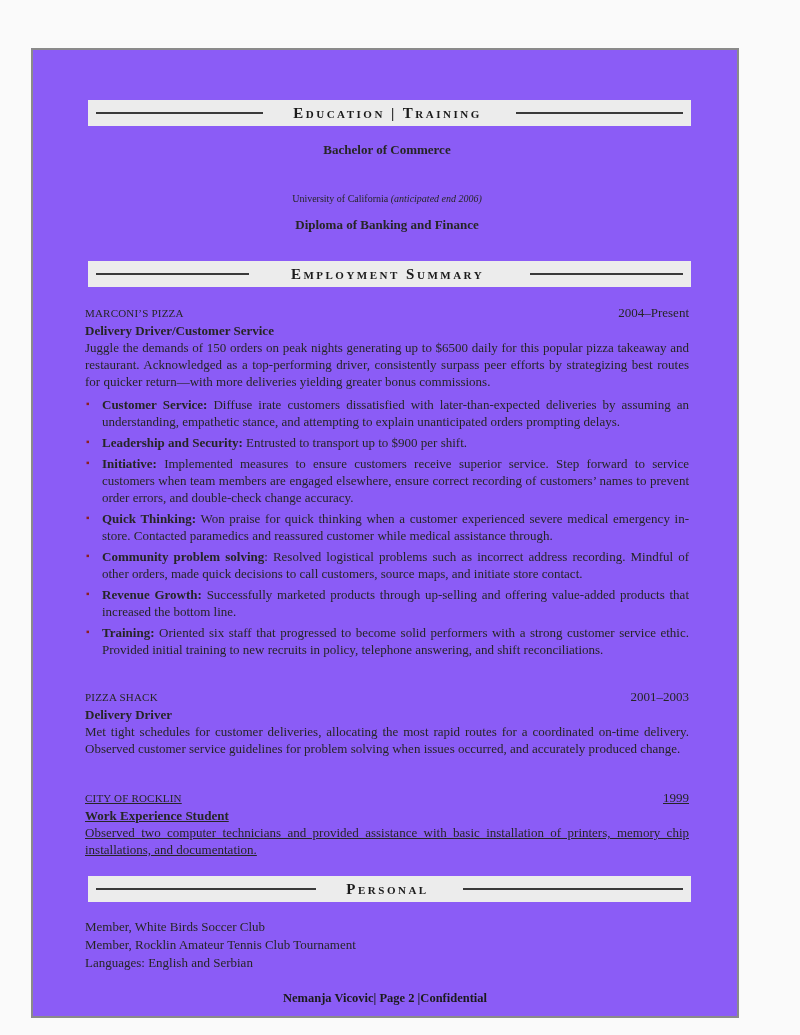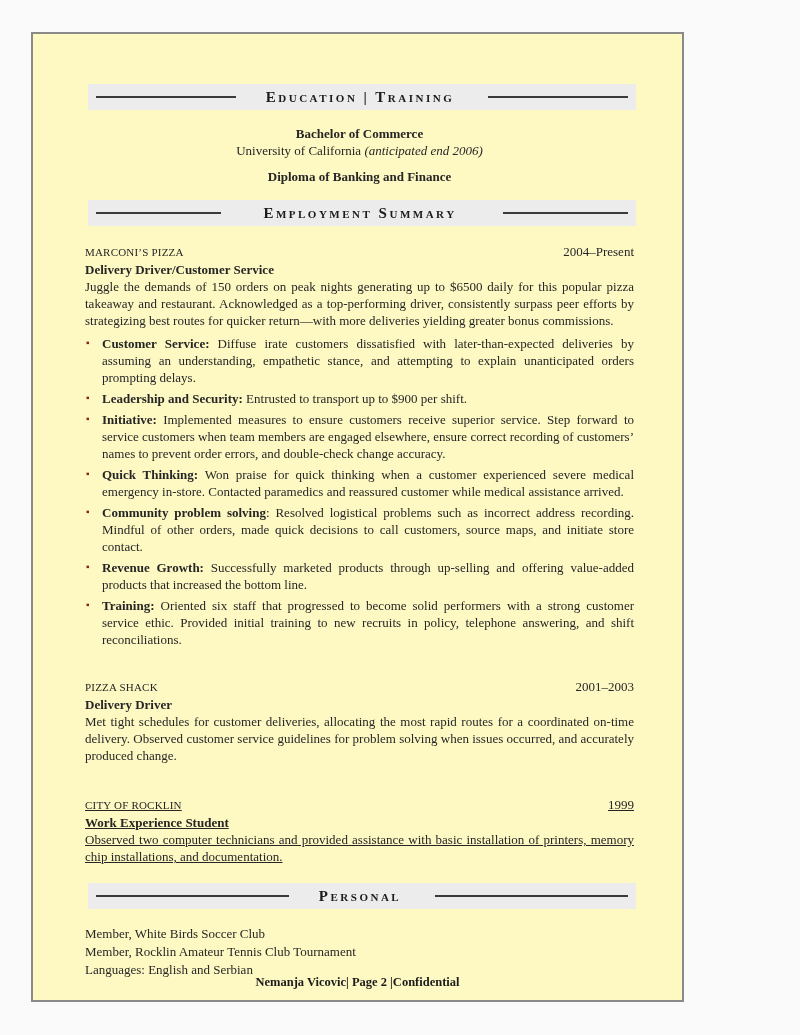--- a/index.html
+++ b/index.html
@@ -6,25 +6,25 @@
   body {
     width: 800px; height: 1035px;
     background: #fafafa;
     font-family: "Liberation Serif", "DejaVu Serif", serif;
     color: #262626;
     position: relative;
     overflow: hidden;
   }
   .page {
     position: absolute;
-    left: 31px; top: 32px;
-    width: 653px; height: 970px;
+    left: 31px; top: 48px;
+    width: 708px; height: 970px;
     box-sizing: border-box;
     border: 2px solid #8a8a8a;
-    background: #fef9c3;
+    background: #8b5cf6;
   }
   .content {
     position: absolute;
     left: 52px; right: 48px; top: 0;
   }
   
   .section-header {
     background: #ececec;
     height: 26px;
     display: flex;
@@ -40,27 +40,27 @@
   .section-header .rule.right { margin-left: 34px; margin-right: 8px; }
   .section-title {
     font-variant: small-caps;
     font-weight: bold;
     font-size: 15px;
     letter-spacing: 2.5px;
     color: #1b1b1b;
     white-space: nowrap;
   }
   .sh-education  { margin-top: 50px; }
-  .sh-employment { margin-top: 15px; gap: 12px; }
+  .sh-employment { margin-top: 28px; gap: 12px; }
   .sh-personal   { margin-top: 18px; justify-content: space-between; }
   
   .edu-block { text-align: center; margin-top: 15px; }
   .edu-entry { margin-bottom: 9px; }
   .degree { font-weight: bold; font-size: 13px; line-height: 17px; }
-  .school { font-size: 13px; line-height: 17px; }
+  .school { font-size: 10px; line-height: 17px; margin-top: 32px; }
   .school .note { font-style: italic; }
   
   .job { font-size: 13px; }
   .job-1 { margin-top: 17px; }
   .job-2 { margin-top: 30px; }
   .job-3 { margin-top: 32px; text-decoration: underline; }
   .job-head {
     display: flex;
     justify-content: space-between;
     align-items: baseline;
@@ -139,21 +139,21 @@
       <div class="job-head">
         <span class="company">MARCONI’S PIZZA</span>
         <span class="dates">2004–Present</span>
       </div>
       <div class="role">Delivery Driver/Customer Service</div>
       <p class="job-summary">Juggle the demands of 150 orders on peak nights generating up to $6500 daily for this popular pizza takeaway and restaurant. Acknowledged as a top-performing driver, consistently surpass peer efforts by strategizing best routes for quicker return—with more deliveries yielding greater bonus commissions.</p>
       <ul class="bullets">
         <li><span class="b-label">Customer Service:</span><span> Diffuse irate customers dissatisfied with later-than-expected deliveries by assuming an understanding, empathetic stance, and attempting to explain unanticipated orders prompting delays.</span></li>
         <li><span class="b-label">Leadership and Security:</span><span> Entrusted to transport up to $900 per shift.</span></li>
         <li><span class="b-label">Initiative:</span><span> Implemented measures to ensure customers receive superior service. Step forward to service customers when team members are engaged elsewhere, ensure correct recording of customers’ names to prevent order errors, and double-check change accuracy.</span></li>
-        <li><span class="b-label">Quick Thinking:</span><span> Won praise for quick thinking when a customer experienced severe medical emergency in-store. Contacted paramedics and reassured customer while medical assistance arrived.</span></li>
+        <li><span class="b-label">Quick Thinking:</span><span> Won praise for quick thinking when a customer experienced severe medical emergency in-store. Contacted paramedics and reassured customer while medical assistance through.</span></li>
         <li><span class="b-label">Community problem solving</span><span>: Resolved logistical problems such as incorrect address recording. Mindful of other orders, made quick decisions to call customers, source maps, and initiate store contact.</span></li>
         <li><span class="b-label">Revenue Growth:</span><span> Successfully marketed products through up-selling and offering value-added products that increased the bottom line.</span></li>
         <li><span class="b-label">Training:</span><span> Oriented six staff that progressed to become solid performers with a strong customer service ethic. Provided initial training to new recruits in policy, telephone answering, and shift reconciliations.</span></li>
       </ul>
     </div>
 
     <div class="job job-2">
       <div class="job-head">
         <span class="company">PIZZA SHACK</span>
         <span class="dates">2001–2003</span>

